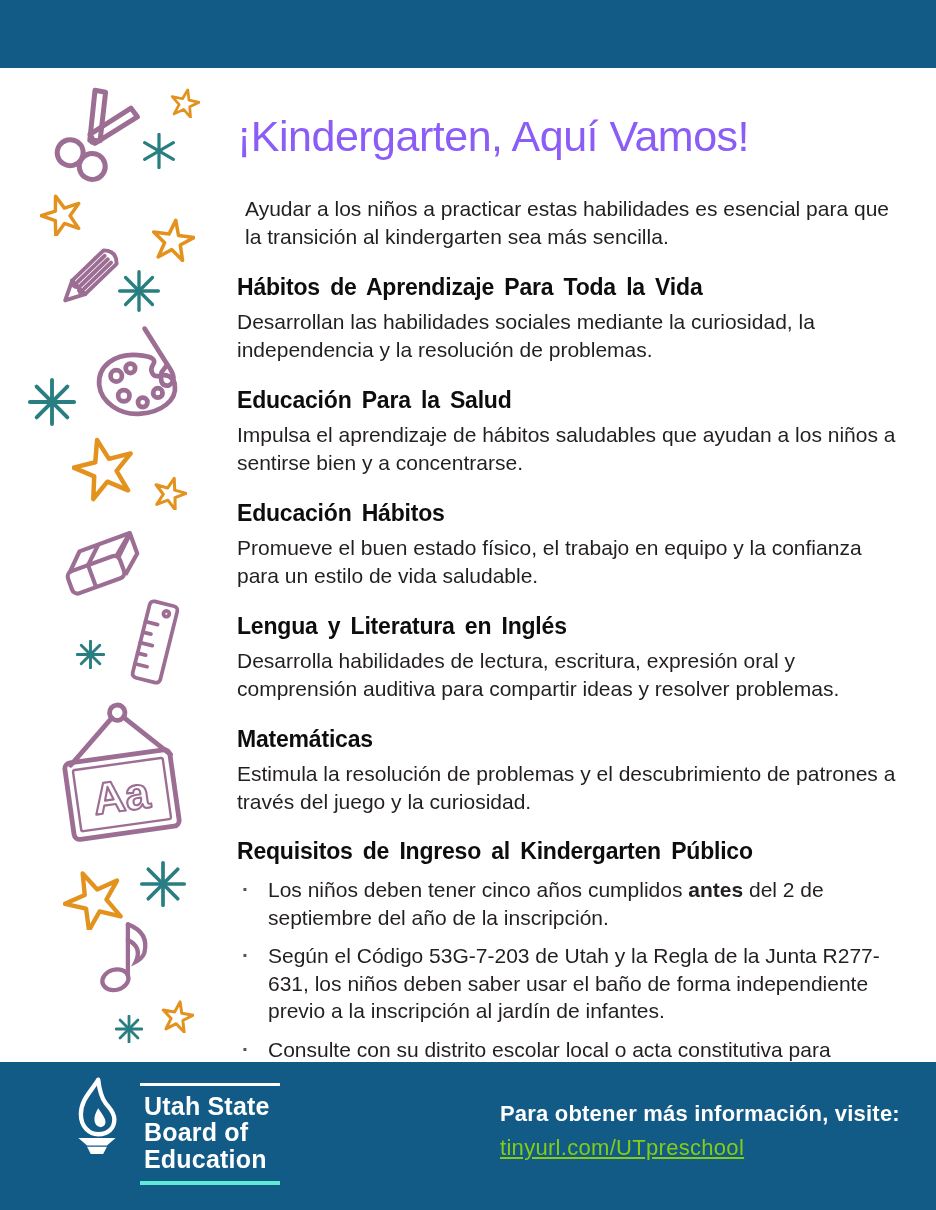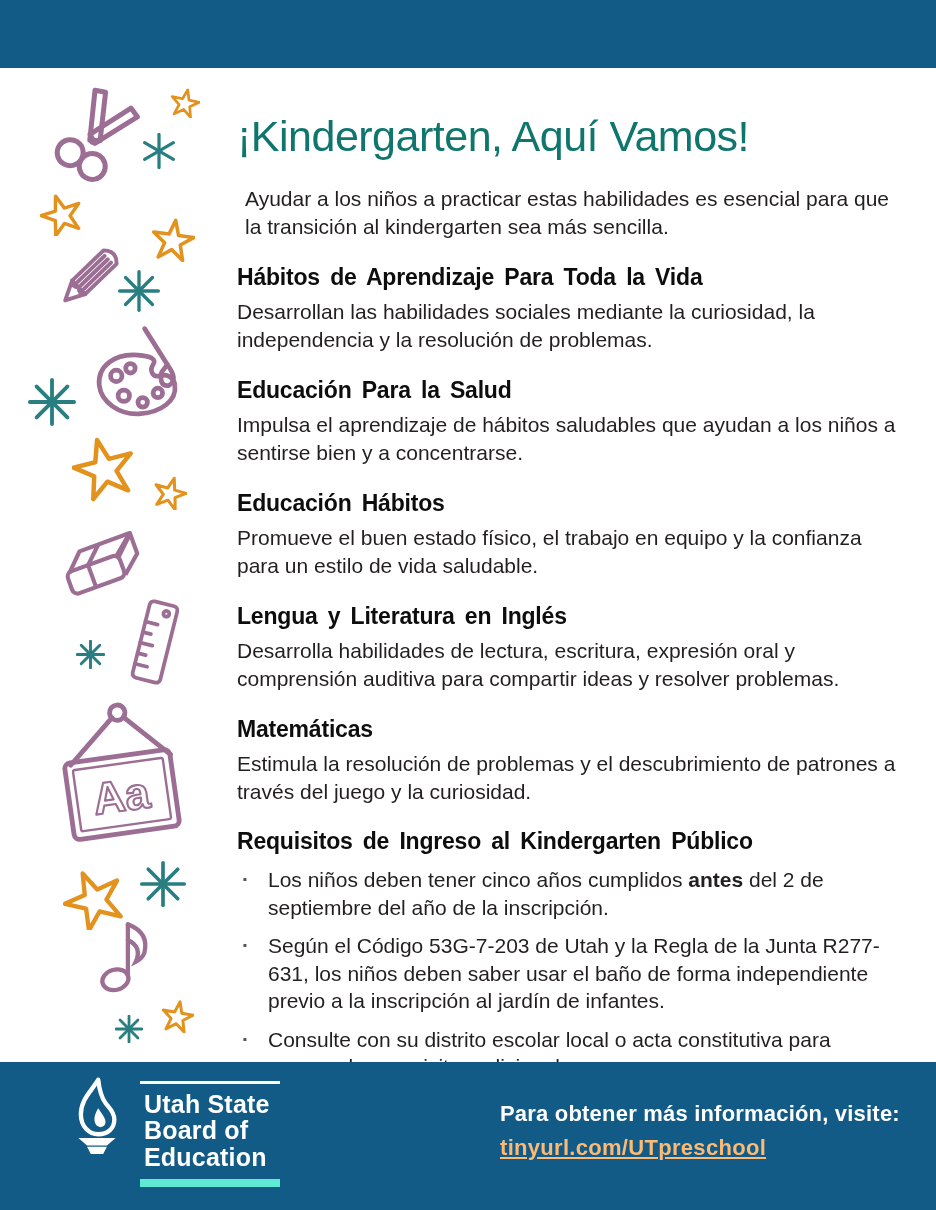--- a/index.html
+++ b/index.html
@@ -6,21 +6,21 @@
   .page{
     position:relative;width:936px;height:1210px;background:#ffffff;
     font-family:"Liberation Sans",sans-serif;color:#231f20;overflow:hidden;
     outline:1px solid #d9d9d9;
   }
   .top-bar{position:absolute;top:0;left:0;width:100%;height:68px;background:#125b86;}
 
   
   .text-col{position:absolute;left:237px;top:96px;width:672px;}
   .title{
-    font-size:43px;font-weight:normal;color:#0f766e;margin:16px 0 24px;
+    font-size:43px;font-weight:normal;color:#8b5cf6;margin:16px 0 34px;
     letter-spacing:-0.5px;
   }
   .intro{font-size:21px;line-height:1.34;margin:8px;}
   .section{margin-top:23px;}
   .section h2{
     font-size:23px;font-weight:bold;color:#0d0d0d;margin:0 0 7px;
     word-spacing:4px;letter-spacing:-0.2px;
   }
   .section p{font-size:21px;line-height:1.33;margin:0;}
   .bullets{margin:9px 0 0;padding:0;list-style:none;}
@@ -39,27 +39,27 @@
   .doodle svg{display:block;width:100%;height:100%;}
 
   
   .footer{
     position:absolute;left:0;bottom:0;width:100%;height:148px;
     background:#125b86;color:#ffffff;
   }
   .logo{position:absolute;left:66px;top:14px;display:flex;align-items:center;gap:12px;}
   .flame{width:62px;height:116px;color:#ffffff;}
   .logo-text{
-    border-top:3px solid #ffffff;border-bottom:8px solid #5eead4;
+    border-top:3px solid #ffffff;border-bottom:4px solid #5eead4;
     padding:7px 10px 9px 4px;font-weight:bold;font-size:25px;line-height:1.05;
     letter-spacing:0.2px;white-space:nowrap;
   }
   .footer-info{position:absolute;left:500px;top:35px;font-size:22px;line-height:1.55;}
   .footer-info .line1{font-weight:bold;letter-spacing:0.2px;}
-  .footer-link{color:#fdba74;text-decoration:underline;font-weight:bold;letter-spacing:0.3px;}
+  .footer-link{color:#84cc16;text-decoration:underline;font-weight:normal;letter-spacing:0.3px;}
 </style>
 </head>
 <body>
 
 <div class="page">
 
   <div class="top-bar"></div>
 
   <div class="doodles">
 

